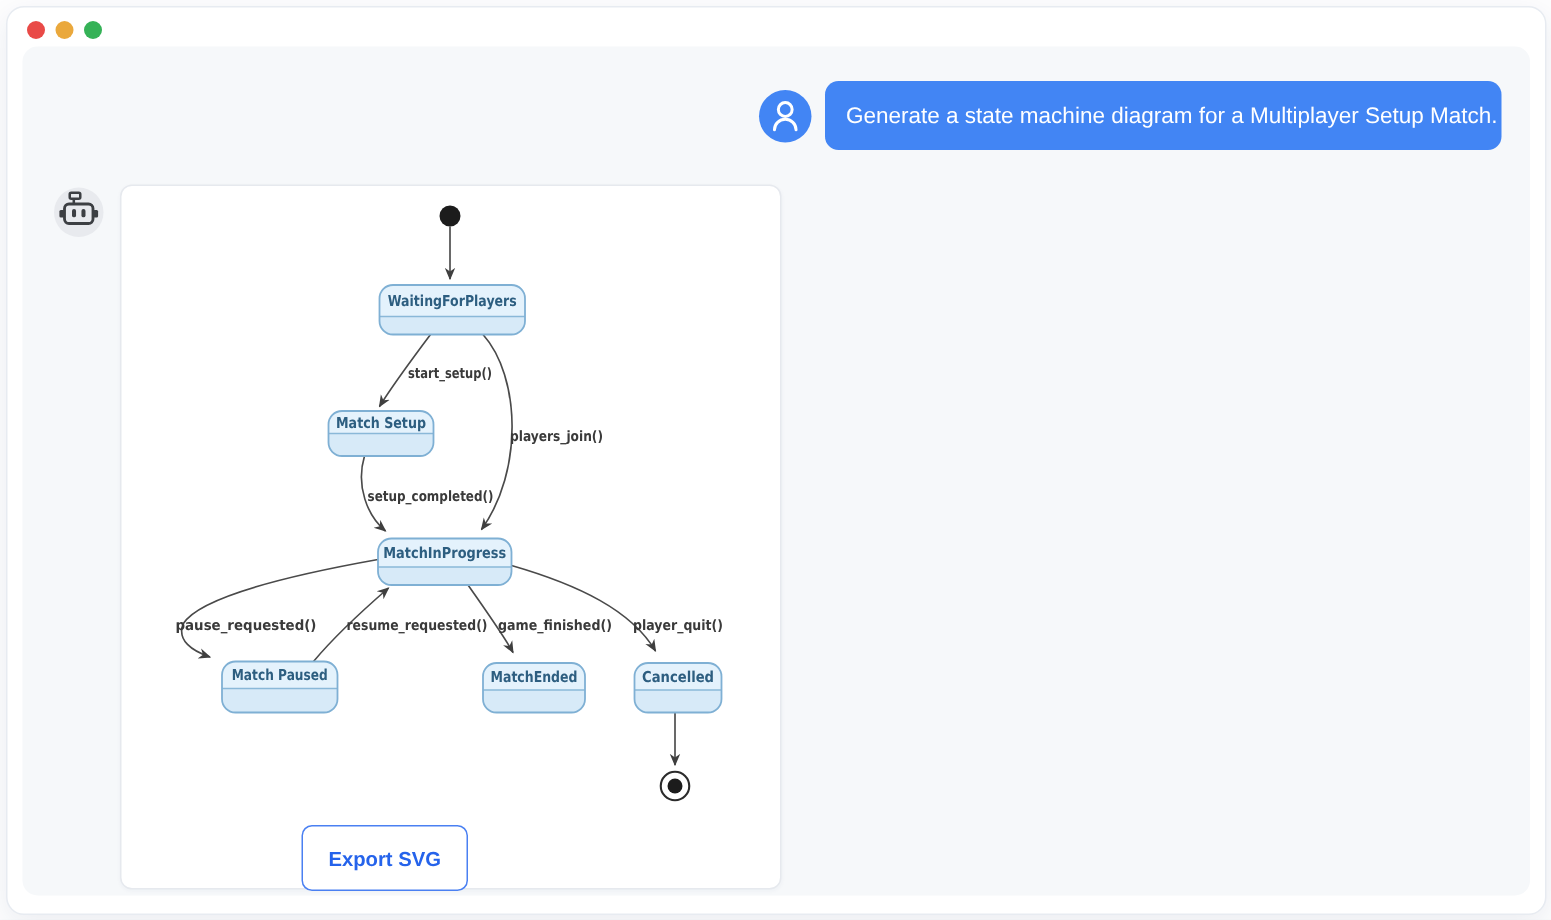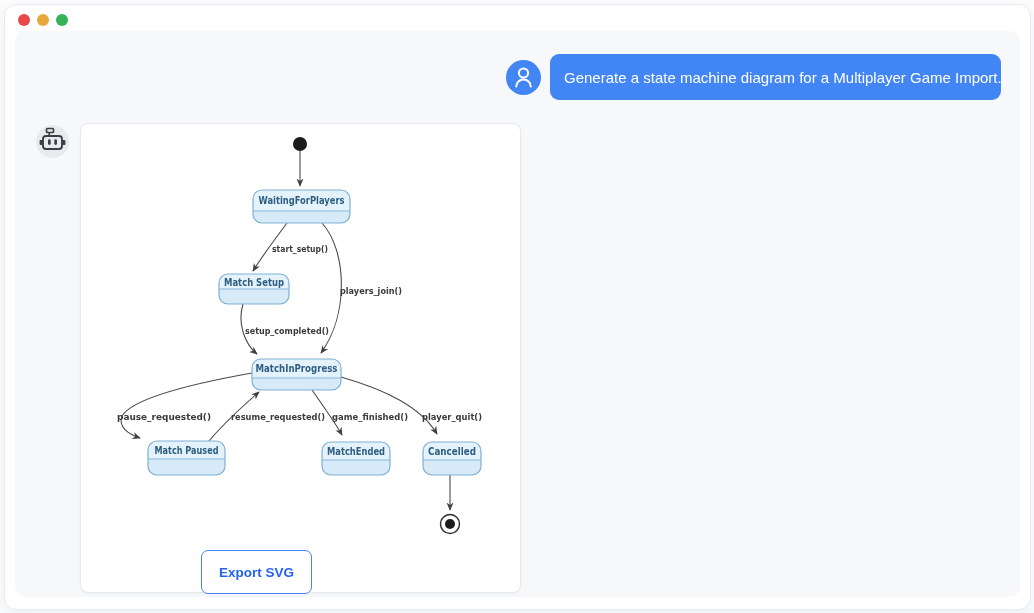--- a/index.html
+++ b/index.html
@@ -86,21 +86,21 @@
   </div>
 
   <div class="content">
 
     <div class="user-avatar">
       <svg width="35" height="35" viewBox="0 0 35 35">
         <circle cx="17.5" cy="13" r="4.6" fill="none" stroke="#ffffff" stroke-width="2"></circle>
         <path d="M10.3,26.5 a7.2,7 0 0 1 14.4,0" fill="none" stroke="#ffffff" stroke-width="2" stroke-linecap="round"></path>
       </svg>
     </div>
-    <div class="user-bubble">Generate a state machine diagram for a Multiplayer Game Import.</div>
+    <div class="user-bubble">Generate a state machine diagram for a Multiplayer Setup Match.</div>
 
     <div class="bot-avatar">
       <svg width="33" height="33" viewBox="0 0 33 33">
         <rect x="10.5" y="3.5" width="7" height="4" rx="1" fill="none" stroke="#3c3f43" stroke-width="1.7"></rect>
         <line x1="13.2" y1="7.5" x2="13.2" y2="11" stroke="#3c3f43" stroke-width="1.7"></line>
         <rect x="7" y="11" width="19" height="13" rx="3" fill="none" stroke="#3c3f43" stroke-width="1.9"></rect>
         <rect x="3.6" y="15" width="3.4" height="5" rx="1" fill="#3c3f43"></rect>
         <rect x="26" y="15" width="3.4" height="5" rx="1" fill="#3c3f43"></rect>
         <rect x="12" y="14.3" width="2.7" height="5.6" rx="1.3" fill="#3c3f43"></rect>
         <rect x="18.3" y="14.3" width="2.7" height="5.6" rx="1.3" fill="#3c3f43"></rect>

